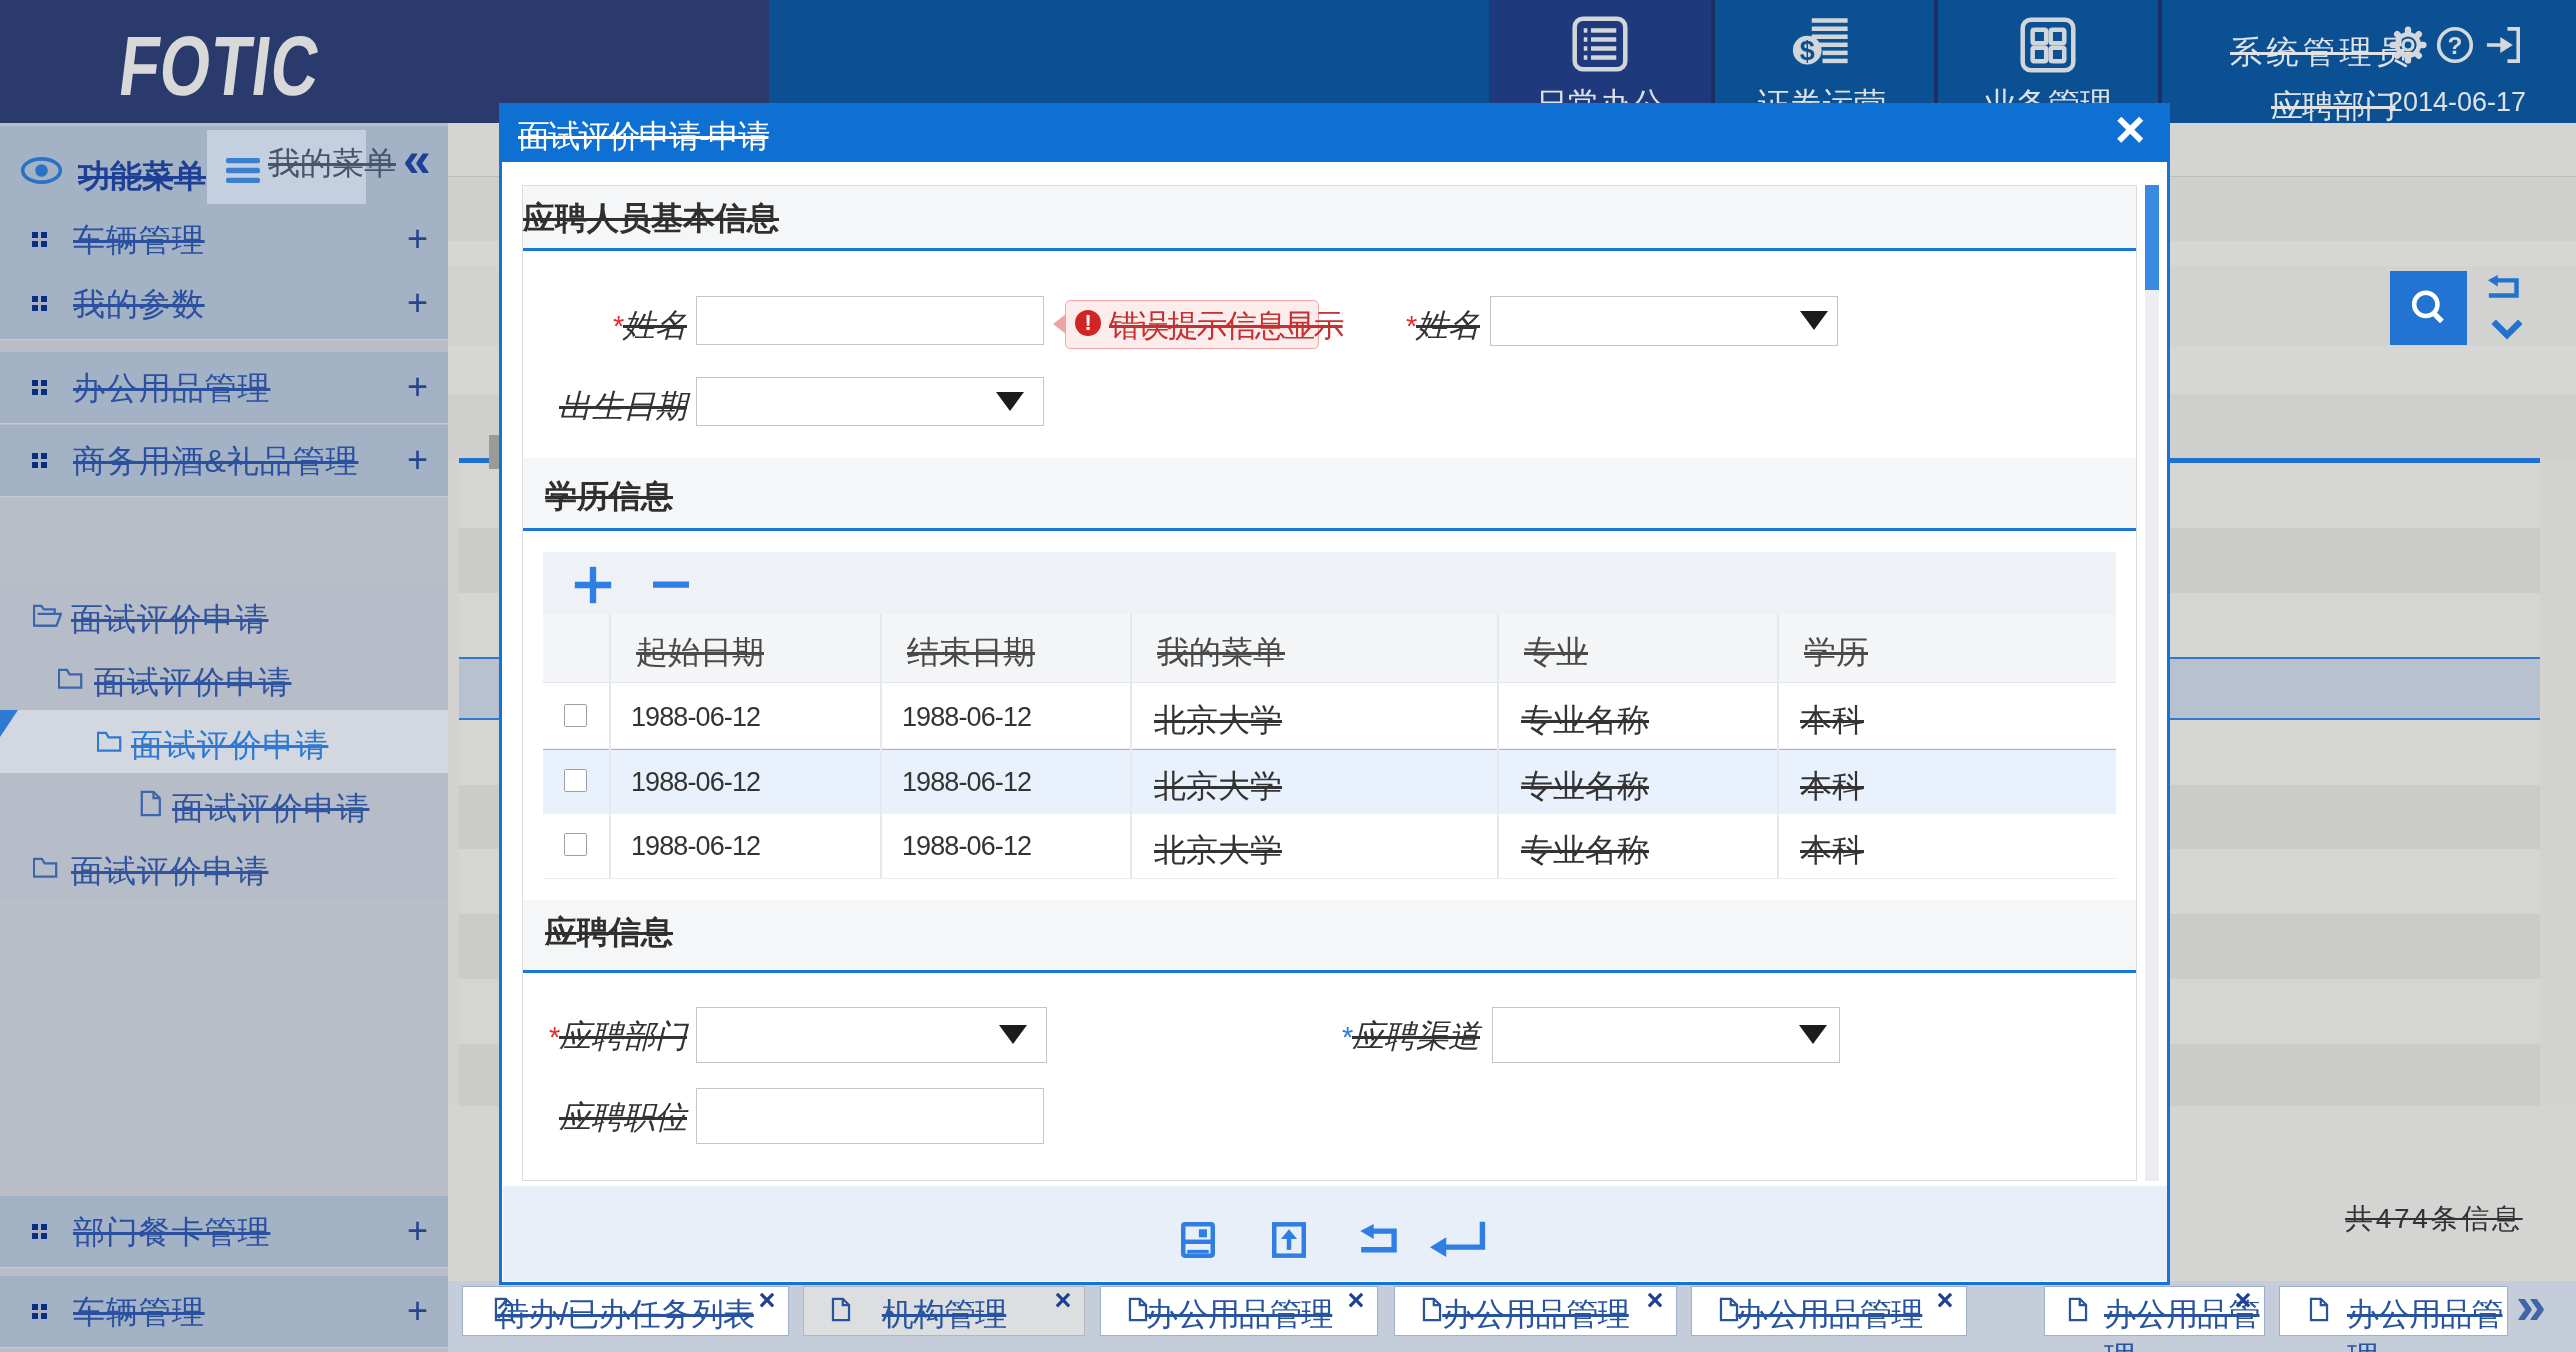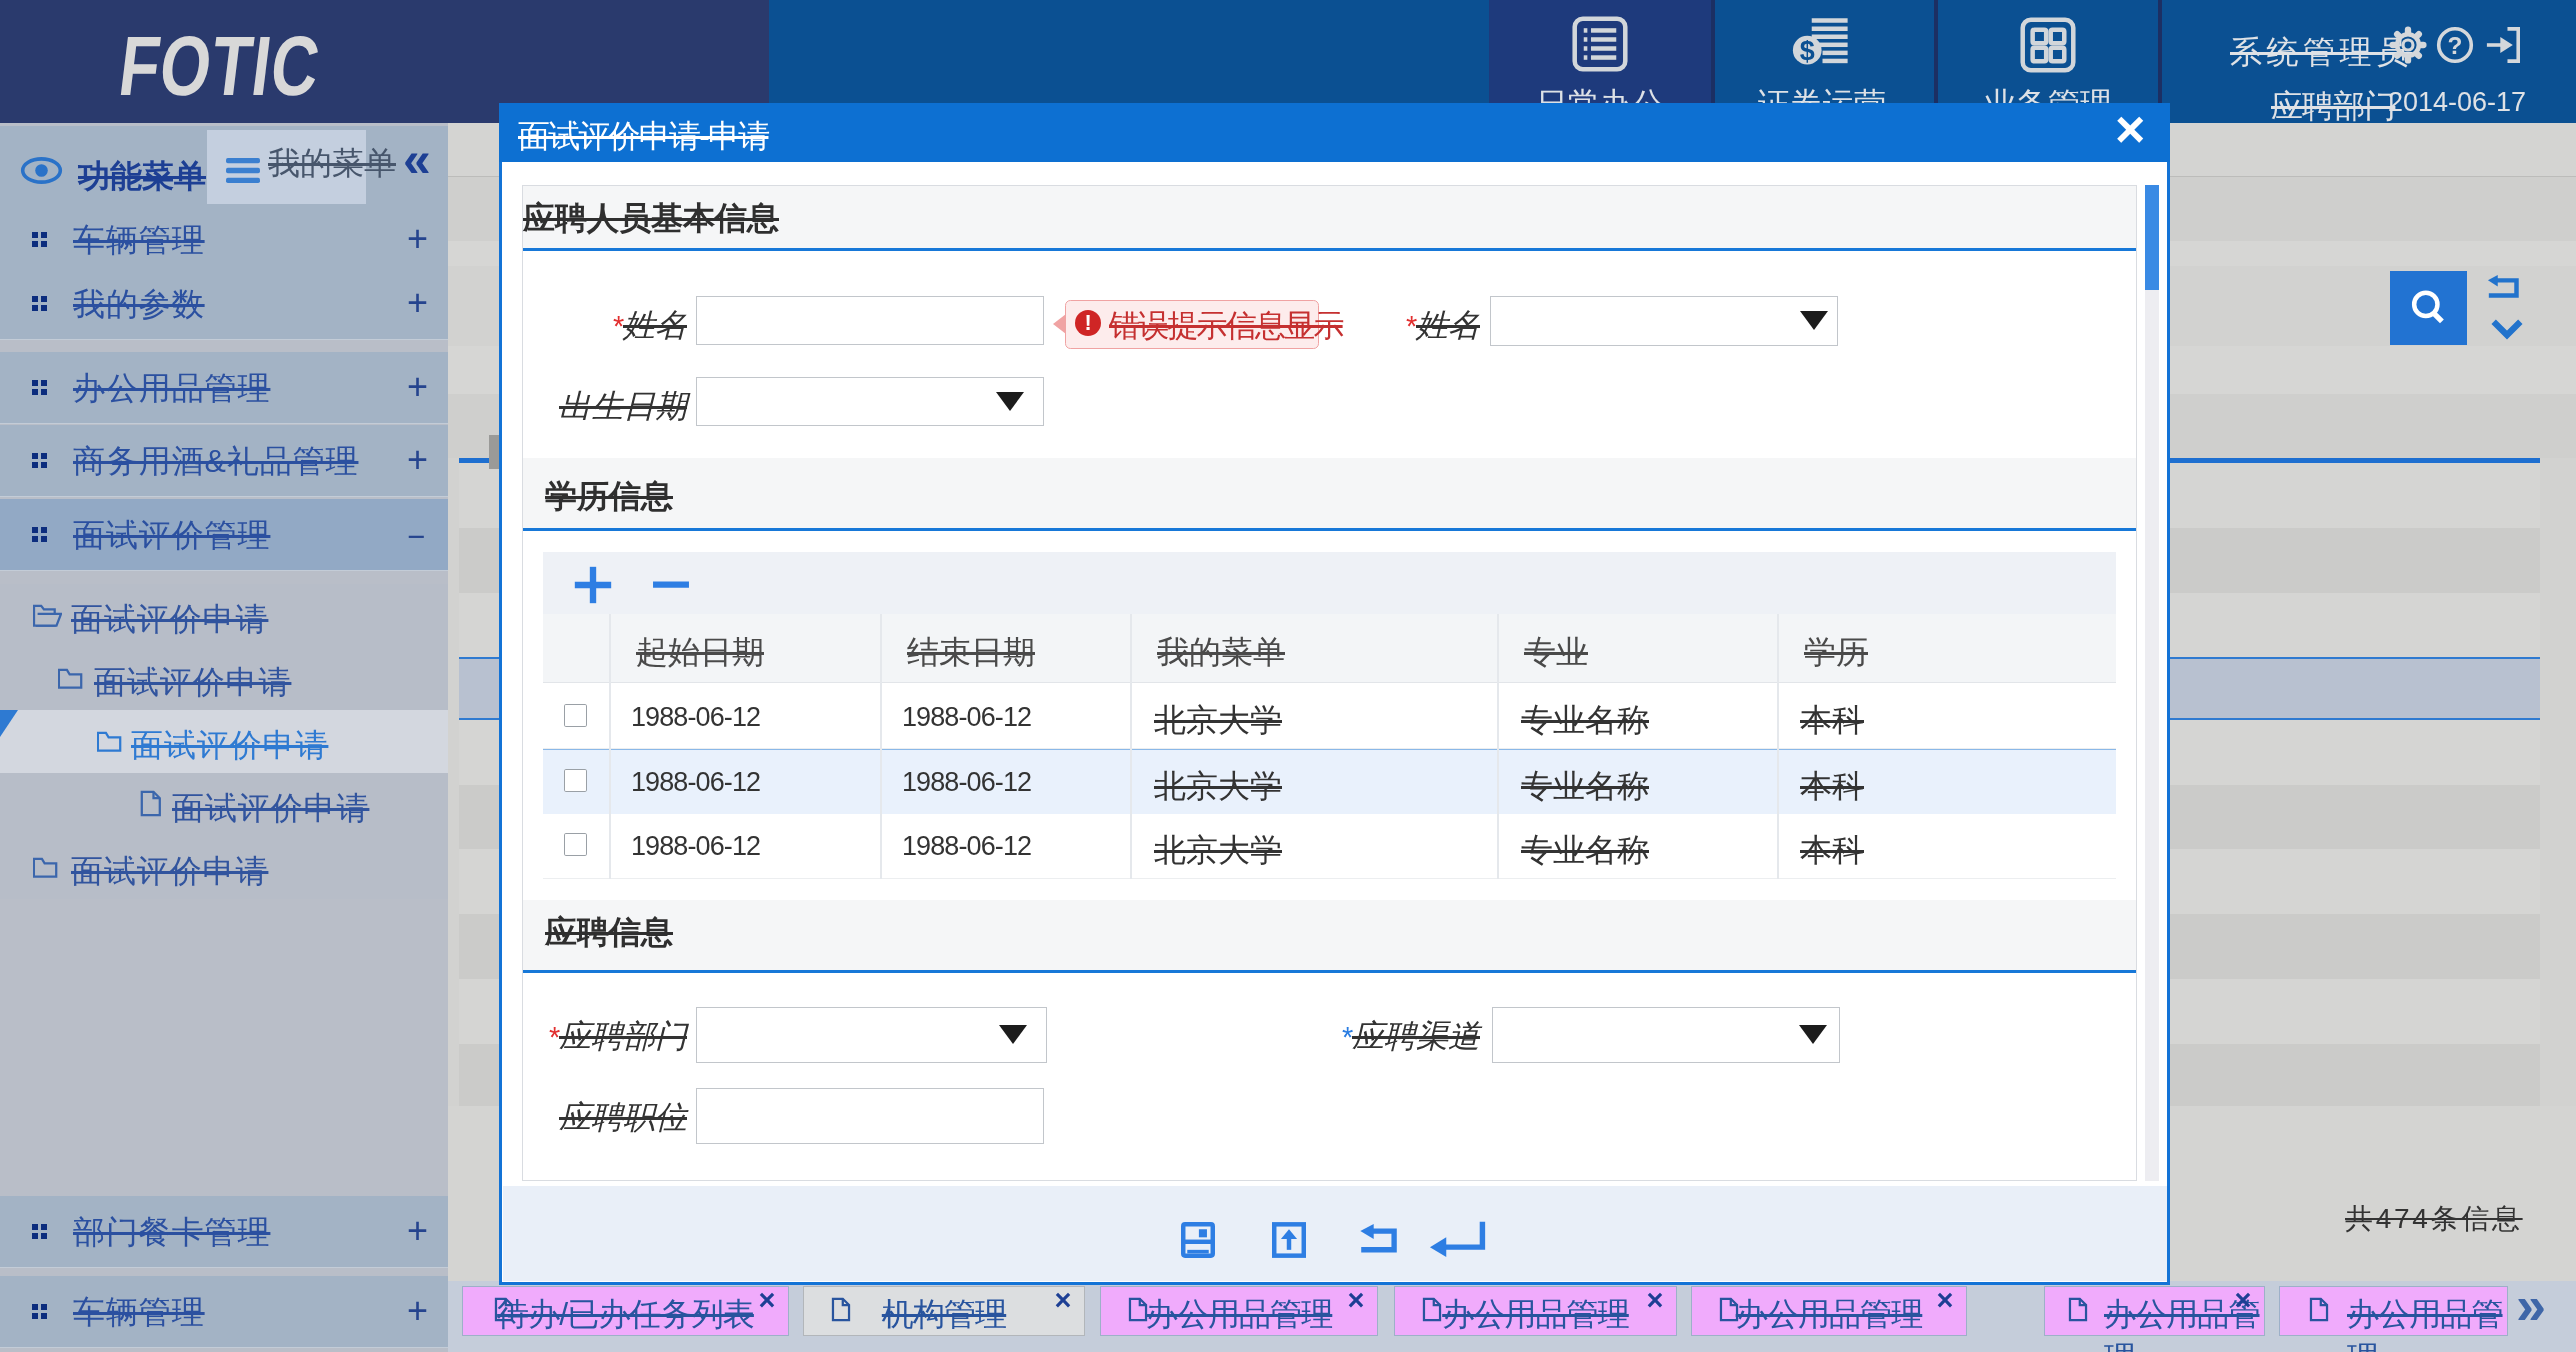--- a/index.html
+++ b/index.html
@@ -45,21 +45,21 @@
 #pg-blue{left:459px;top:458px;width:2081px;height:5.4px;background:#1e6fd0;}
 .prow{left:459px;width:2081px;height:65px;}
 .pl{background:#d5d5d3;}
 .pd{background:#cbcbc9;}
 #prow-sel{left:459px;width:2081px;top:657px;height:63px;background:#b8c1d0;border-top:2.7px solid #2f7ad0;border-bottom:2.7px solid #2f7ad0;}
 #pg-foot{top:1106px;height:175px;background:#d4d4d2;}
 #pg-count{left:2345px;top:1200px;width:189px;font-size:28px;color:#333;letter-spacing:2.7px;}
 #searchbtn{left:2390px;top:271px;width:77px;height:74px;background:#2273d2;}
 
 #tabbar{left:448px;top:1281px;width:2128px;height:71px;background:#c5cdda;}
-.btab{top:1286px;height:50px;background:#f0abfc;border:0.9px solid #9db0c8;}
+.btab{top:1286px;height:50px;background:#ffffff;border:0.9px solid #9db0c8;}
 .btab .tt{position:absolute;top:6.3px;width:100%;text-align:center;font-size:32px;color:#28549e;letter-spacing:-0.9px;}
 .btab .x{position:absolute;right:12.6px;top:-2.7px;font-size:29px;font-weight:700;color:#1d3f94;}
 #btab2{background:#dcdee0;border-color:#b2b6ba;}
 #raq{left:2516px;top:1274px;font-size:54px;color:#3f66a8;font-weight:700;}
 
 #modal{left:499px;top:103px;width:1671px;height:1182px;background:#fff;border:3.6px solid #1373d6;}
 #mtitle{left:499px;top:103px;width:1671px;height:59px;background:#0d70d2;}
 #mtitle .tx{position:absolute;left:19px;top:11.7px;color:#fff;font-size:32px;letter-spacing:-1.8px;}
 #mclose{left:2115px;top:99px;width:40px;height:43px;color:#fff;font-size:52px;font-weight:700;}
 #panel{left:522px;top:185px;width:1615px;height:996px;border:0.9px solid #d9dce1;background:#fff;}
@@ -225,30 +225,20 @@
     </div>
   <div class="abs srow" style="top:302px;">
       <span class="dots">
         <i></i>
         <i class="d2"></i>
         <i class="d3"></i>
         <i class="d4"></i>
       </span>
       <span class="t zh">商务用酒&amp;礼品管理</span>
       <span class="plus">+</span>
-    </div>
-  <div class="abs srow" style="top:376px;background:#92a9c5;">
-      <span class="dots">
-        <i></i>
-        <i class="d2"></i>
-        <i class="d3"></i>
-        <i class="d4"></i>
-      </span>
-      <span class="t zh">面试评价管理</span>
-      <span class="plus" style="font-size:31px;top:20px;">−</span>
     </div>
 
   <div class="abs sub" style="top:461px;">
     <span class="abs" style="left:33px;top:20px;">
         <svg width="29" height="23.4" viewBox="0 0 32 26">
           <g fill="none" stroke="#3b66ac" stroke-width="2.5">
             <path d="M1 6 L1 24 L24 24 L24 6 L12 6 L9 2 L1 2 Z" fill="none"></path>
             <path d="M5 11 L31 11 L26 24 L3 24" fill="#b7bdc8"></path>
           </g>
         </svg>

